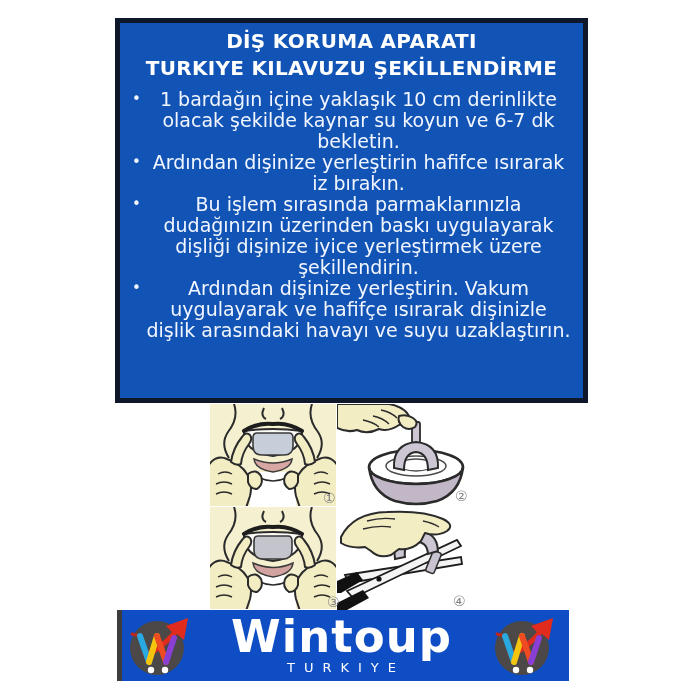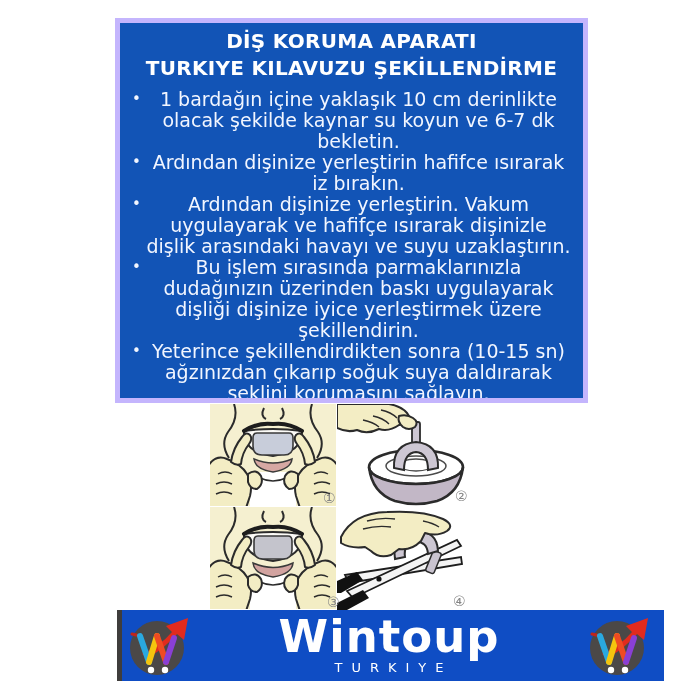--- a/index.html
+++ b/index.html
@@ -3,21 +3,21 @@
 <meta charset="utf-8">
 <style>
   html,body{margin:0;padding:0;background:#ffffff;}
   .page{
     position:relative;width:700px;height:700px;background:#ffffff;overflow:hidden;
     font-family:"DejaVu Sans","Liberation Sans",sans-serif;
   }
   
   .panel{
     position:absolute;left:115px;top:18px;width:473px;height:385px;
-    box-sizing:border-box;border:5px solid #c4b5fd;background:#1254b6;
+    box-sizing:border-box;border:5px solid #0f172a;background:#1254b6;
     padding:5px 8px;overflow:hidden;color:#ffffff;
   }
   .panel .title{
     text-align:center;font-weight:bold;font-size:20px;line-height:27px;
     letter-spacing:.3px;white-space:nowrap;color:#ffffff;
   }
   .panel ul{list-style:none;margin:7px 0 0 0;padding:0;}
   .panel li{
     position:relative;text-align:center;font-size:19px;line-height:21px;
     padding:0 4px 0 18px;color:#f2f6ff;
@@ -33,21 +33,21 @@
   .c-bowl{left:132px;top:1px;}
   .c-face2{left:5px;top:104px;}
   .c-scis{left:132px;top:104px;}
   .step-label{position:absolute;font-size:14px;color:#858585;line-height:14px;}
   .l1{left:118px;top:88px;}
   .l2{left:250px;top:86px;}
   .l3{left:122px;top:192px;}
   .l4{left:248px;top:191px;}
   
   .banner{
-    position:absolute;left:117px;top:610px;width:547px;height:71px;
+    position:absolute;left:117px;top:610px;width:452px;height:71px;
     background:#0f4dc4;display:flex;align-items:center;justify-content:space-between;
   }
   .banner::before{
     content:"";position:absolute;left:0;top:0;width:5px;height:100%;background:#3f3d3c;
   }
   .logo{width:70px;height:64px;flex:0 0 auto;}
   .logo.left{margin-left:7px;}
   .logo.right{margin-right:10px;}
   .brand-wrap{flex:1 1 auto;text-align:center;color:#ffffff;margin-top:-3px;}
   .brand{
@@ -61,23 +61,22 @@
 <body>
 
 <div class="page">
 
   <section class="panel">
     <div class="title">DİŞ KORUMA APARATI</div>
     <div class="title">TURKIYE KILAVUZU ŞEKİLLENDİRME</div>
     <ul>
       <li>1 bardağın içine yaklaşık 10 cm derinlikte olacak şekilde kaynar su koyun ve 6-7 dk bekletin.</li>
       <li>Ardından dişinize yerleştirin hafifce ısırarak iz bırakın.</li>
+      <li>Bu işlem sırasında parmaklarınızla dudağınızın üzerinden baskı uygulayarak dişliği dişinize iyice yerleştirmek üzere şekillendirin.</li>
       <li>Ardından dişinize yerleştirin. Vakum uygulayarak ve hafifçe ısırarak dişinizle dişlik arasındaki havayı ve suyu uzaklaştırın.</li>
-      <li>Bu işlem sırasında parmaklarınızla dudağınızın üzerinden baskı uygulayarak dişliği dişinize iyice yerleştirmek üzere şekillendirin.</li>
-      <li>Yeterince şekillendirdikten sonra (10-15 sn) ağzınızdan çıkarıp soğuk suya daldırarak şeklini korumasını sağlayın.</li>
     </ul>
   </section>
 
   <section class="illustrations">
 
     <div class="cell c-face1">
       <svg width="126" height="102" viewBox="0 0 126 102" xmlns="http://www.w3.org/2000/svg">
         <rect width="126" height="102" fill="#f5f0d0"></rect>
         <rect x="40" y="68" width="46" height="34" fill="#ffffff"></rect>
         <path d="M24,0 Q29,14 18,28 Q10,40 19,54" fill="none" stroke="#2b2b2b" stroke-width="2"></path>

